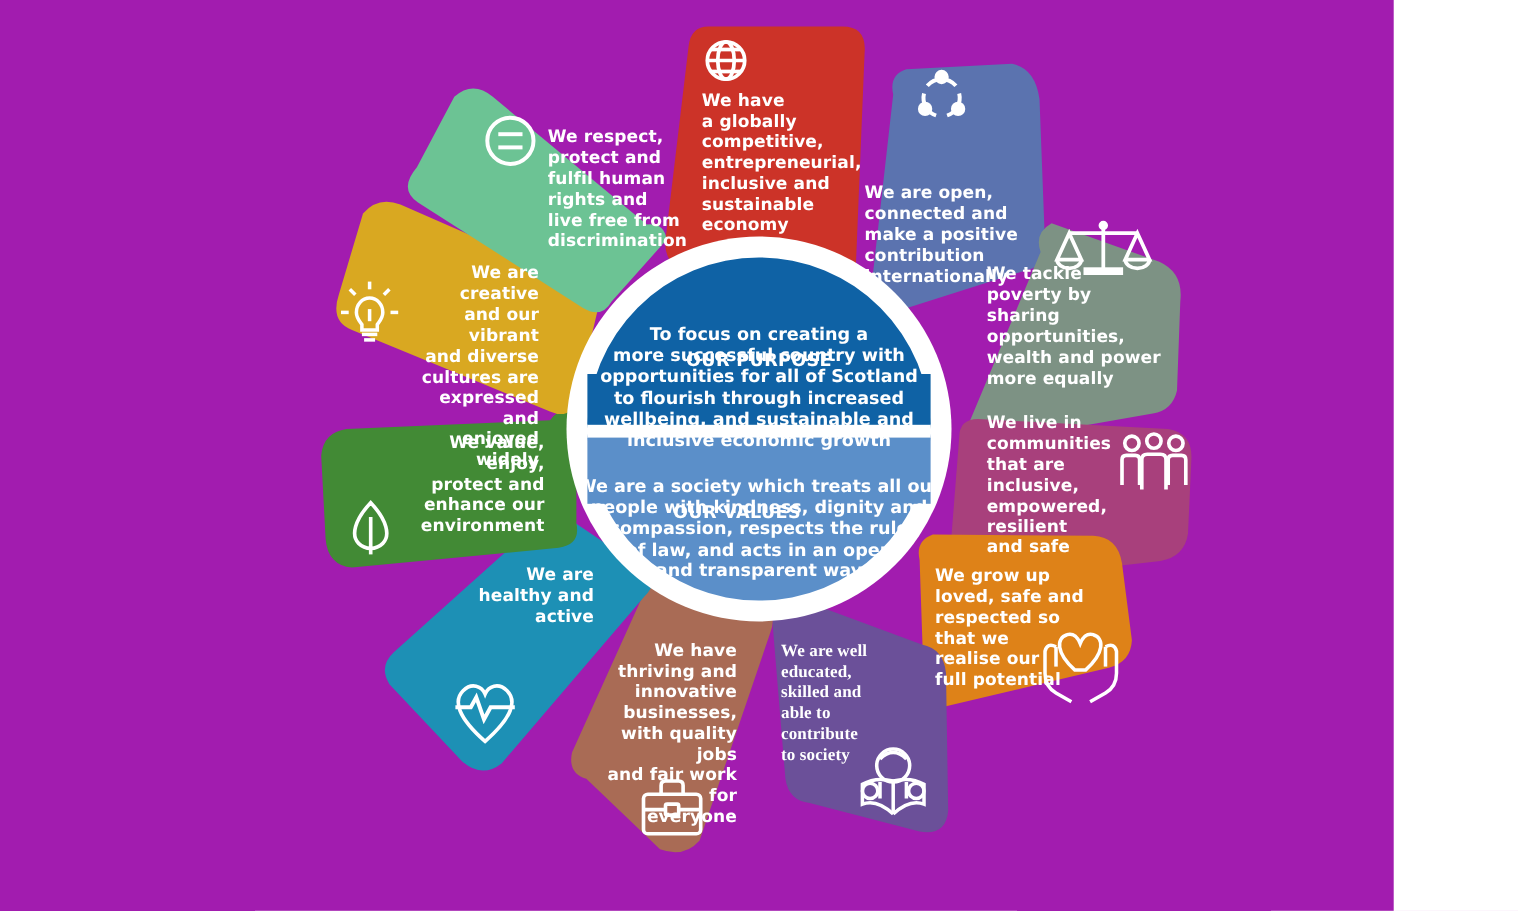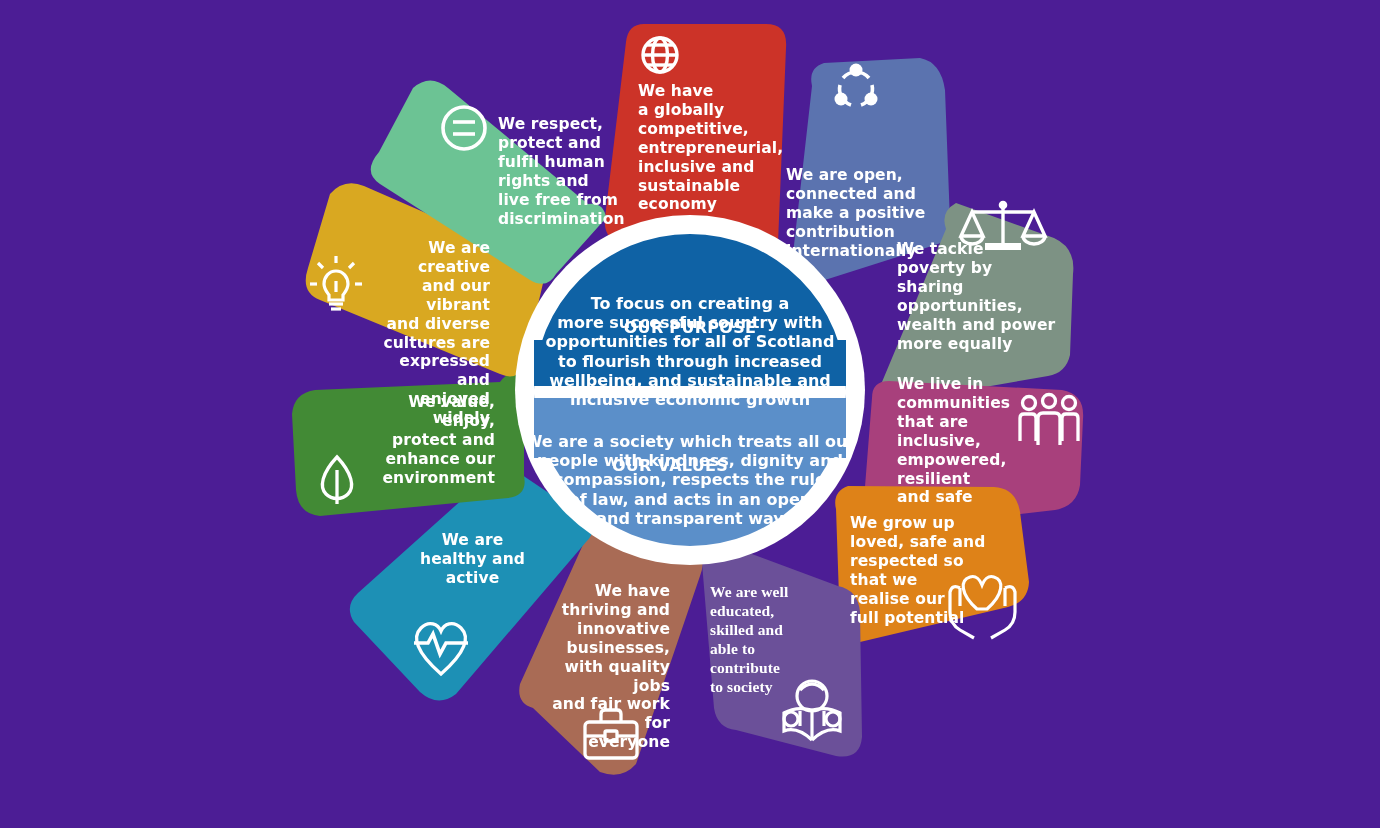--- a/index.html
+++ b/index.html
@@ -8,23 +8,23 @@
     background: #ffffff;
   }
   body {
     width: 1380px;
     height: 828px;
     font-family: "DejaVu Sans", "Liberation Sans", sans-serif;
     overflow: hidden;
   }
   #stage {
     position: relative;
-    width: 1380px;
+    width: 1267px;
     height: 828px;
-    background: #4c1d95;
+    background: #a21caf;
   }
   #flower {
     position: absolute;
     left: 0;
     top: 0;
     width: 1380px;
     height: 828px;
   }
   .petal-label {
     position: absolute;
@@ -272,21 +272,21 @@
 to society</div>
 
   <div class="petal-label" style="left:528px; top:582px; width:142px; text-align:right;">We have
 thriving and
 innovative
 businesses,
 with quality jobs
 and fair work for
 everyone</div>
 
-  <div class="petal-label" style="left:405px; top:513px; width:135px; text-align:center;margin-top:18px;">We are
+  <div class="petal-label" style="left:405px; top:513px; width:135px; text-align:right;">We are
 healthy and
 active</div>
 
   <div class="petal-label" style="left:355px; top:393px; width:140px; text-align:right;">We value, enjoy,
 protect and
 enhance our
 environment</div>
 
   <div class="petal-label" style="left:370px; top:239px; width:120px; text-align:right;">We are creative
 and our vibrant

